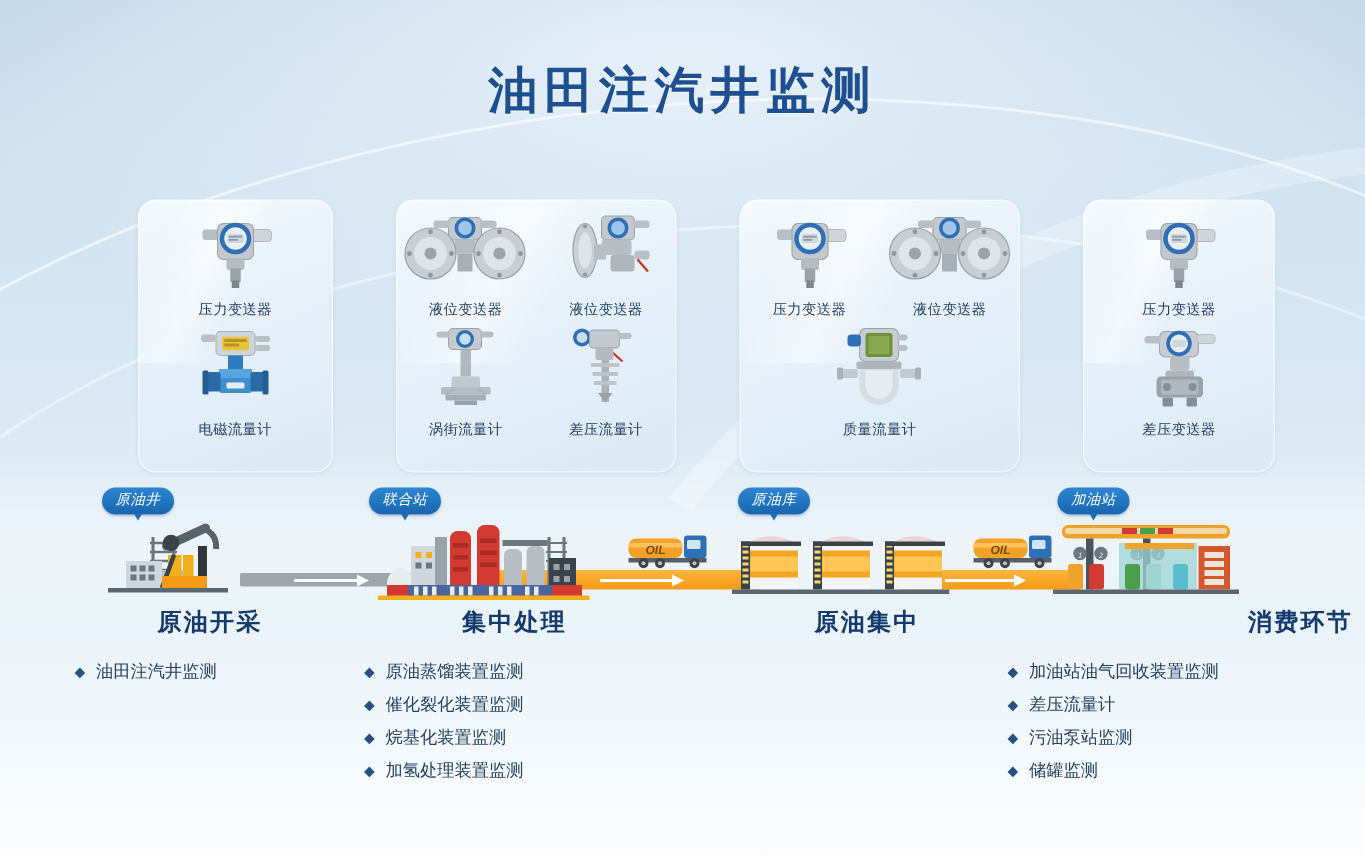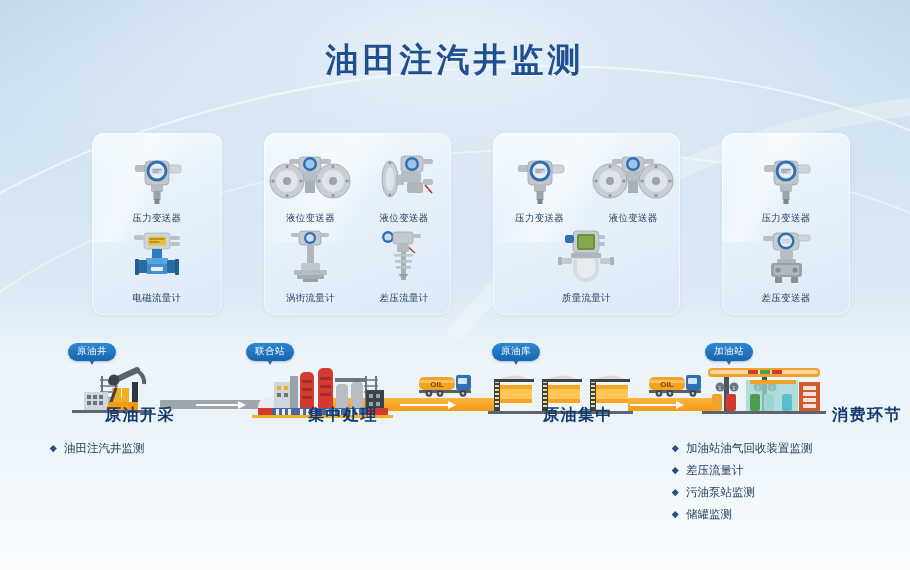--- a/index.html
+++ b/index.html
@@ -49,41 +49,41 @@
   .subtitle .sep { color:#9fc0da; margin:0 2px; font-weight:300; }
 
   
   .cards { position:absolute; left:60px; top:133px; width:790px; height:182px;
            display:flex; gap:10px; z-index:5; }
   .card {
     background:linear-gradient(160deg, #f4fafd 0%, #e7f1fa 40%, #dceaf6 100%);
     border-radius:12px;
     box-shadow:0 1px 3px rgba(90,130,170,.13), inset 0 0 0 1px rgba(255,255,255,.55);
     position:relative; overflow:hidden;
-    padding-top:16px;
+    padding-top:4px;
     margin-left:32px;
   }
   .card::after{ content:""; position:absolute; left:-40%; top:-60%; width:170%; height:120%;
      background:linear-gradient(115deg, rgba(255,255,255,0) 40%, rgba(255,255,255,.5) 52%, rgba(255,255,255,0) 62%);
      pointer-events:none; }
   .card.w1 { width:158px; }
   .card.w2 { width:228px; }
   .card.w3 { width:228px; }
   .card.w4 { width:156px; }
 
   .prow { display:flex; justify-content:space-around; align-items:flex-end; }
   .pitem { width:104px; text-align:center; position:relative; z-index:2; }
   .pitem .art { height:58px; display:flex; align-items:flex-end; justify-content:center; }
   .pitem .lbl { margin-top:5px; font-size:9.5px; color:#24405e; letter-spacing:.3px; }
   .card.w1 .pitem, .card.w4 .pitem { width:130px; }
   .card .row2 { margin-top:4px; }
   .centerwrap { display:flex; justify-content:center; }
 
   
-  .flow { position:absolute; left:0; top:340px; width:719px; height:100px; z-index:4; }
+  .flow { position:absolute; left:0; top:322px; width:719px; height:100px; z-index:4;font-style:italic; }
   .pipe-h { position:absolute; height:9px; background:#9fa6ab; border-radius:1px; }
   .pipe-o { position:absolute; height:13px; background:linear-gradient(180deg,#ffb43c,#f59a15); }
   .arrow-w { position:absolute; height:2px; background:#fff; }
   .arrow-head { position:absolute; width:0; height:0;
     border-top:4.5px solid transparent; border-bottom:4.5px solid transparent; border-left:8px solid #fff; }
 
   .badge {
     position:absolute; padding:2px 9px 3px; border-radius:9px;
     background:linear-gradient(180deg,#2f86d2,#1766ae);
     color:#fff; font-size:9.5px; letter-spacing:.5px; white-space:nowrap;
@@ -602,20 +602,26 @@
 
     <div class="stage" style="left:50px; top:0; width:180px;">
       <h3>原油开采</h3>
       <ul>
         <li>油田注汽井监测</li>
       </ul>
     </div>
 
     <div class="stage" style="left:243px; top:0; width:200px;">
       <h3>集中处理</h3>
+      <ul>
+        <li>原油蒸馏装置监测</li>
+        <li>催化裂化装置监测</li>
+        <li>烷基化装置监测</li>
+        <li>加氢处理装置监测</li>
+      </ul>
     </div>
 
     <div class="stage" style="left:478px; top:0; width:200px;">
       <h3>原油集中</h3>
     </div>
 
     <div class="stage" style="left:672px; top:0; width:230px;">
       <h3 style="text-align:right;">消费环节</h3>
       <ul>
         <li>加油站油气回收装置监测</li>

